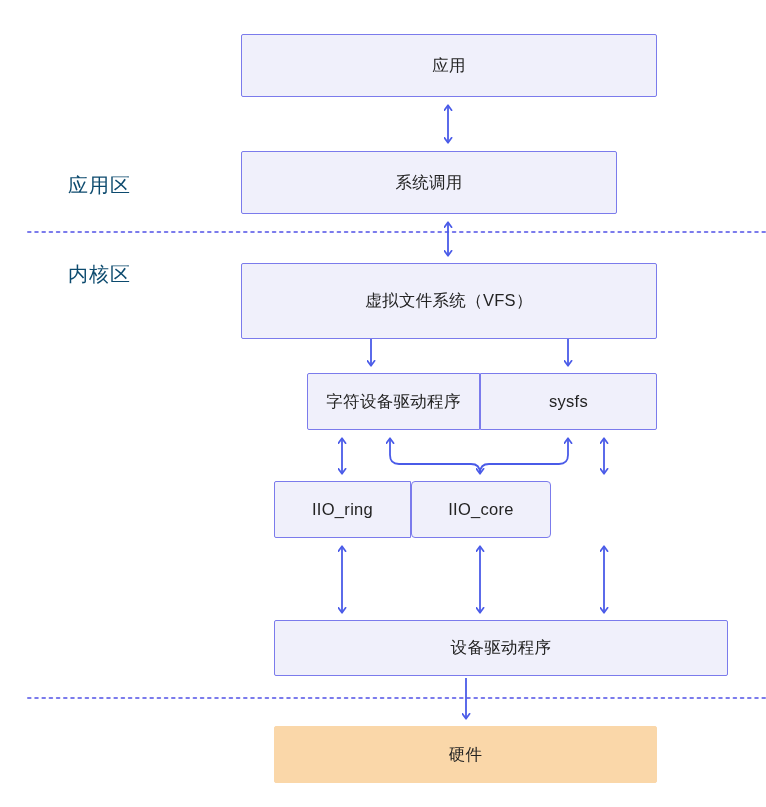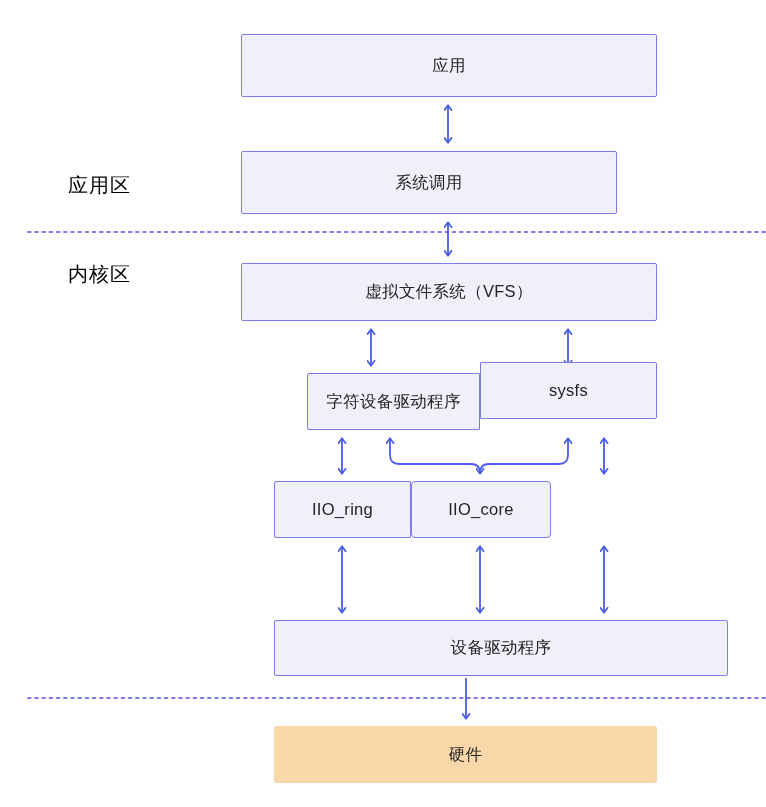--- a/index.html
+++ b/index.html
@@ -52,21 +52,21 @@
   .node.square-left {
     border-top-left-radius: 0;
     border-bottom-left-radius: 0;
   }
   .node.square-both {
     border-radius: 4px;
   }
   .zone-label {
     position: absolute;
     font-size: 20px;
-    color: #000000;
+    color: #0c4a6e;
     letter-spacing: 1px;
     white-space: nowrap;
   }
 </style>
 </head>
 <body>
 
 <div id="diagram">
 
   <svg class="svg-layer" viewBox="0 0 766 807">
@@ -128,25 +128,25 @@
     </g>
   </svg>
 
   <div class="zone-label" style="left:68px; top:172px;">应用区</div>
   <div class="zone-label" style="left:68px; top:261px;">内核区</div>
 
   <div class="node" style="left:241px; top:34px; width:416px; height:63px;">应用</div>
 
   <div class="node" style="left:241px; top:151px; width:376px; height:63px;">系统调用</div>
 
-  <div class="node" style="left:241px; top:263px; width:416px; height:58px;">虚拟文件系统（VFS）</div>
+  <div class="node" style="left:241px; top:263px; width:416px; height:76px;">虚拟文件系统（VFS）</div>
 
   <div class="node square-right" style="left:307px; top:373px; width:173px; height:57px;">字符设备驱动程序</div>
 
-  <div class="node square-left" style="left:480px; top:362px; width:177px; height:57px;">sysfs</div>
+  <div class="node square-left" style="left:480px; top:373px; width:177px; height:57px;">sysfs</div>
 
   <div class="node square-right" style="left:274px; top:481px; width:137px; height:57px;">IIO_ring</div>
 
   <div class="node square-both" style="left:411px; top:481px; width:140px; height:57px;">IIO_core</div>
 
 
   <div class="node" style="left:274px; top:620px; width:454px; height:56px;">设备驱动程序</div>
 
   <div class="node hardware" style="left:274px; top:726px; width:383px; height:57px;">硬件</div>
 

